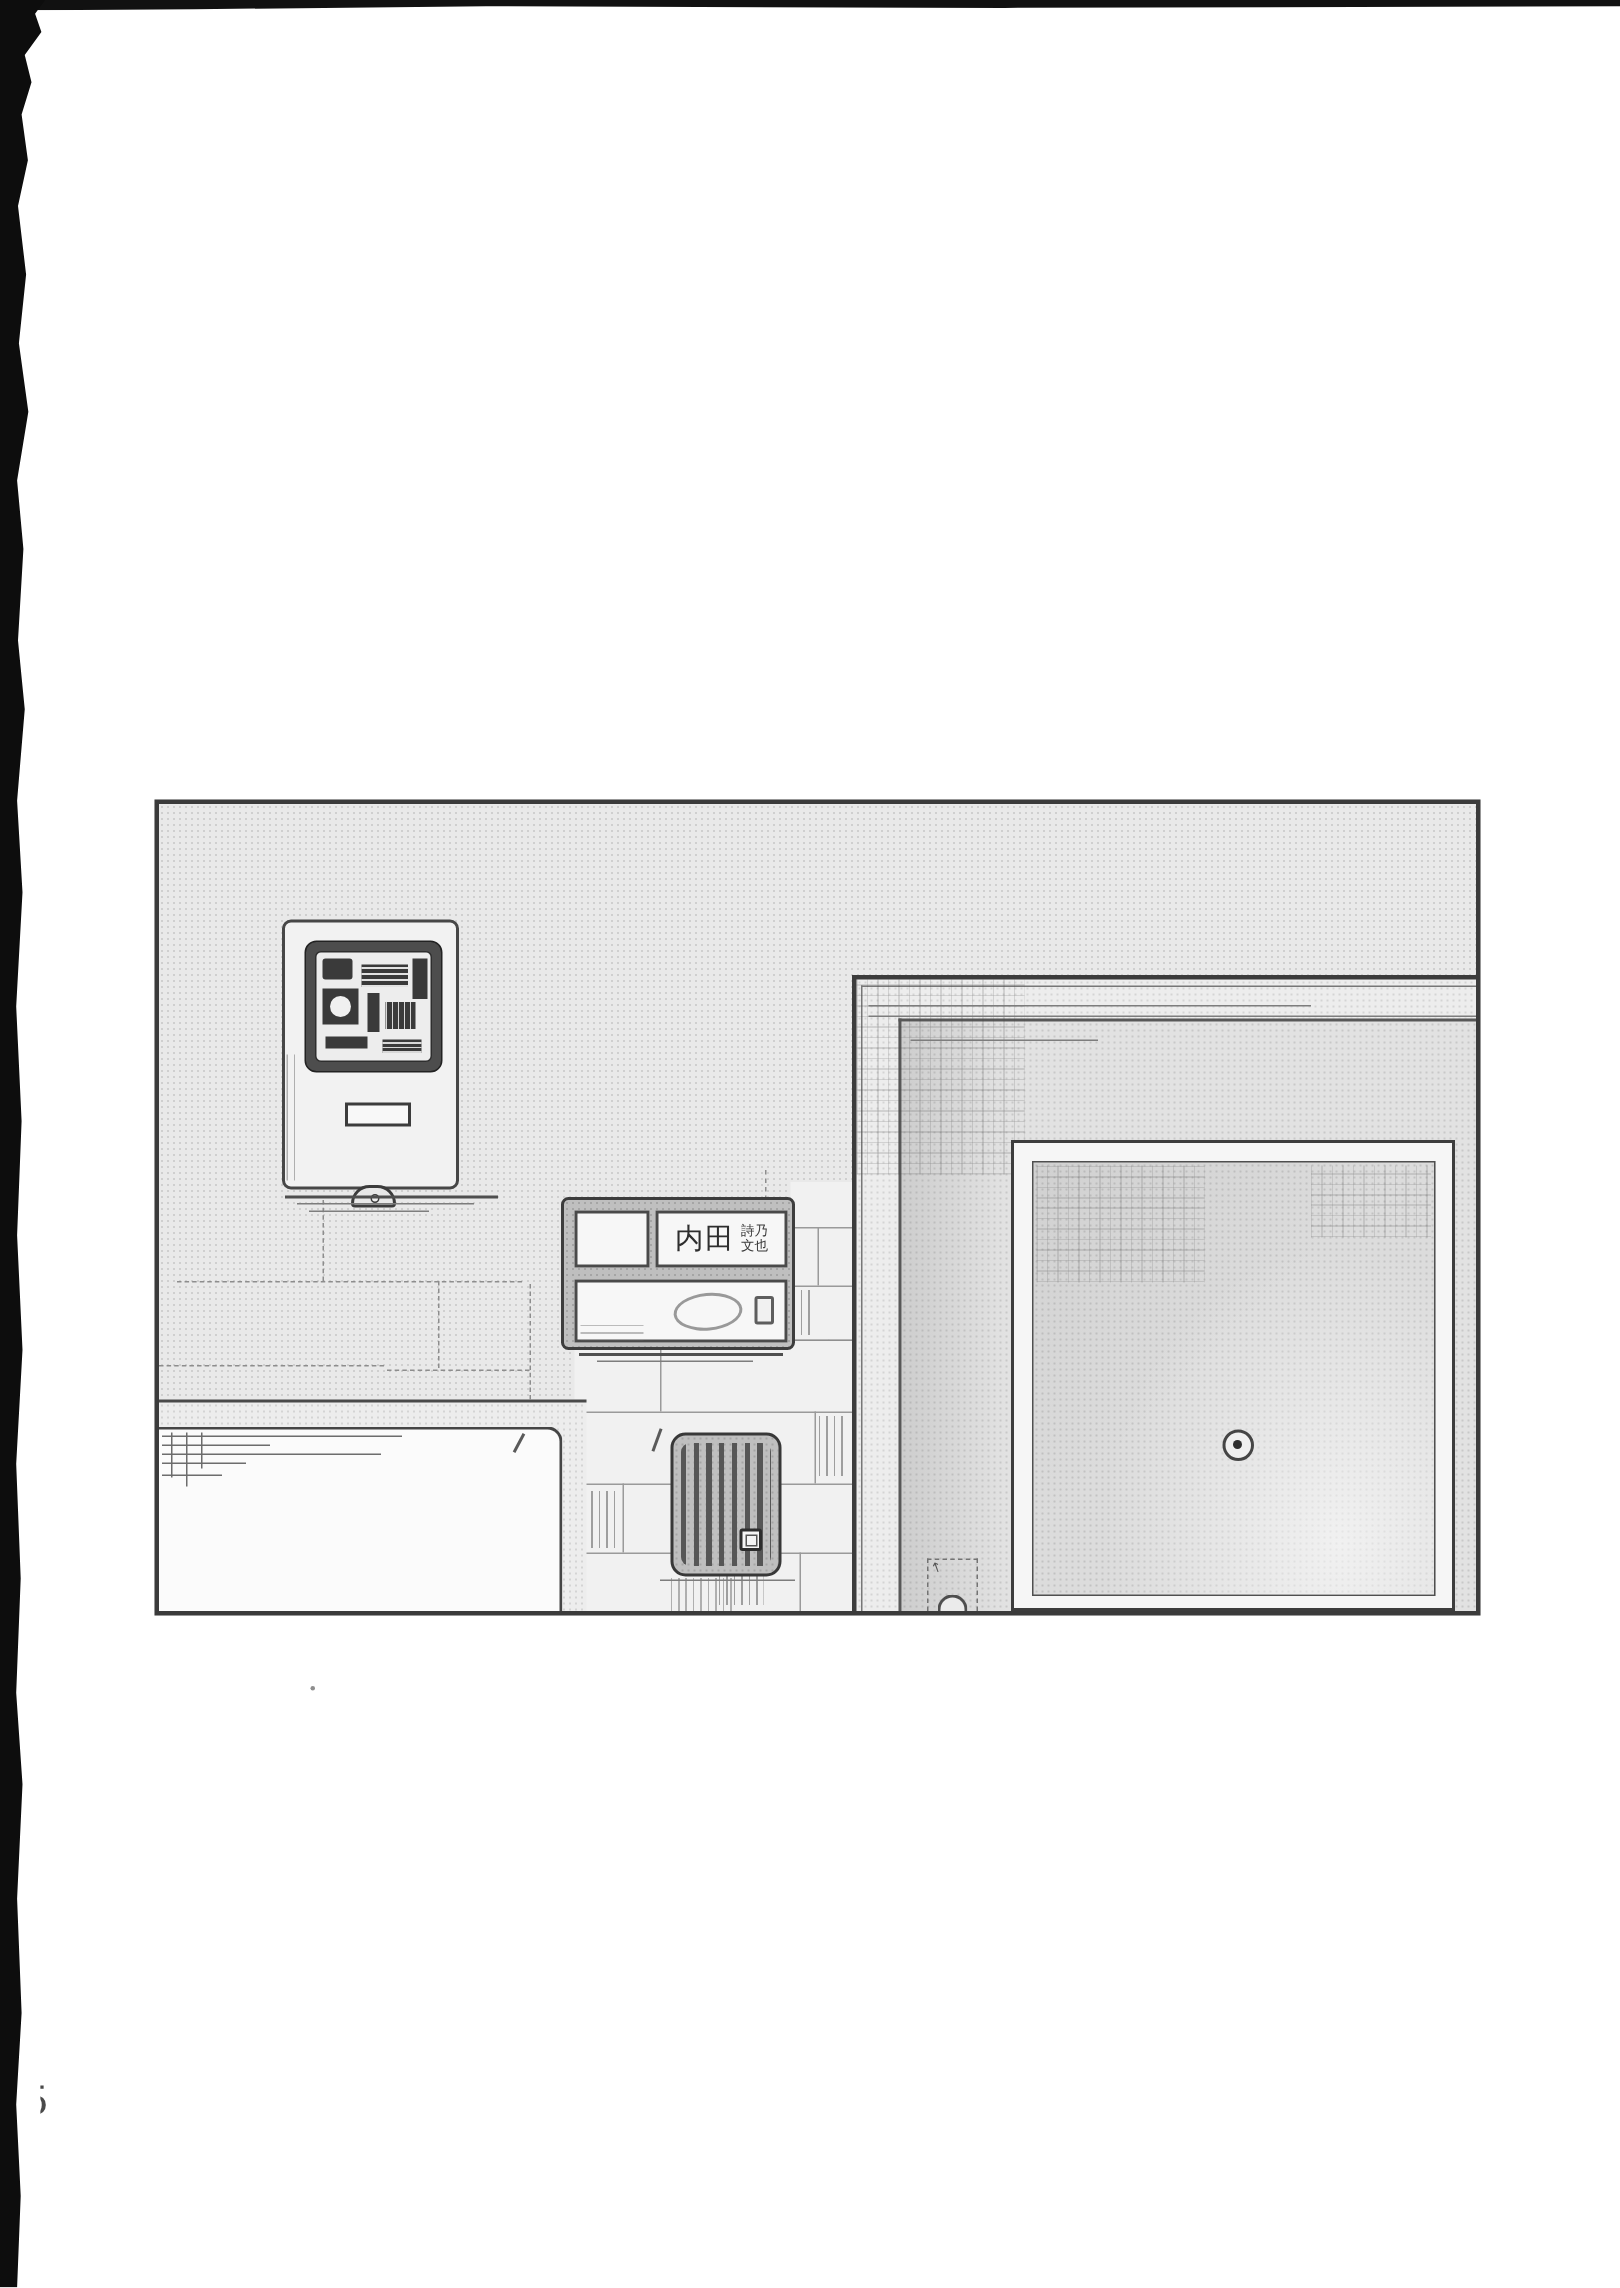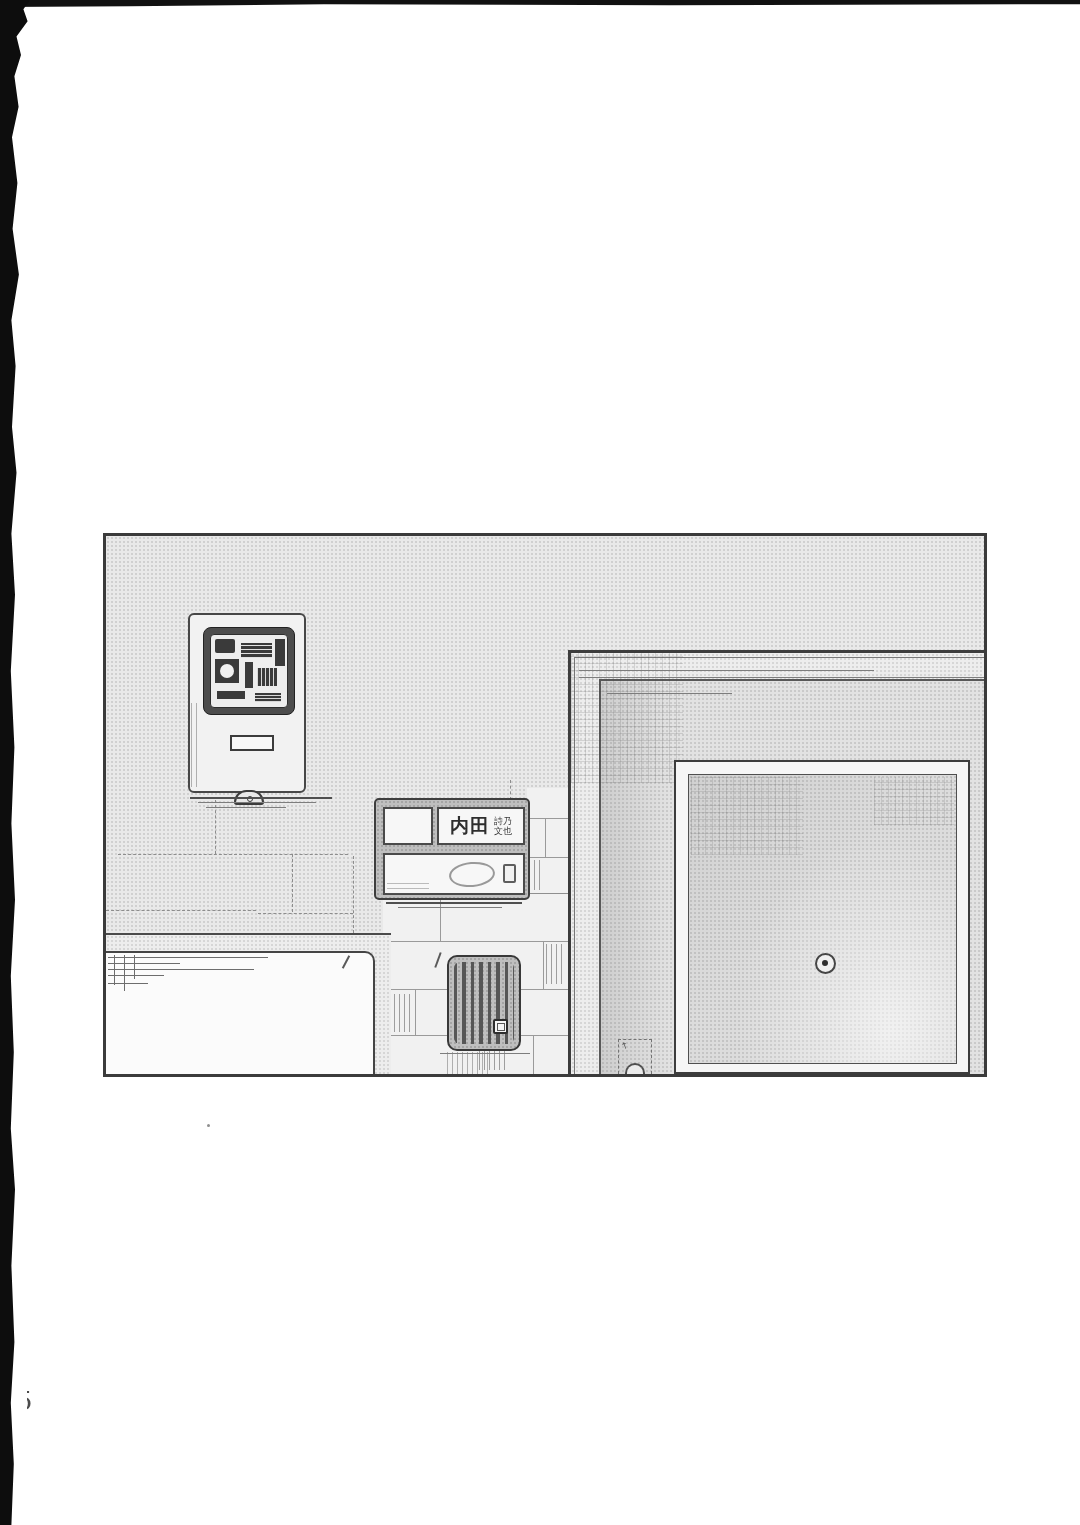--- a/index.html
+++ b/index.html
@@ -70,21 +70,21 @@
            border:2px solid #3c3c3c; border-radius:14px 14px 3px 3px; }
   .meter-screw { left:11px; top:4px; width:6px; height:6px; border-radius:50%;
            background:#efefef; border:1.5px solid #3a3a3a; }
 
   
   .nameplate { left:268px; top:262px; width:156px; height:102px;
            border:2.5px solid #3d3d3d; border-radius:5px; }
   .np-plate { position:absolute; background:#f7f7f7; border:2px solid #4a4a4a; }
   .np-name  { display:flex; align-items:center; justify-content:center; gap:4px;
               height:100%; color:#2e2e2e; }
-  .np-family { font-size:19px; font-weight:bold; letter-spacing:1px; }
+  .np-family { font-size:19px; font-weight:normal; letter-spacing:1px; }
   .np-small  { display:flex; flex-direction:column; font-size:9px; line-height:10px; color:#3a3a3a; }
   .np-oval { left:64px; top:7px; width:46px; height:25px; border:2px solid #999;
              border-radius:50%; transform:rotate(-5deg); }
   .np-chip { left:118px; top:9px; width:13px; height:19px; background:#f1f1f1;
              border:2px solid #5e5e5e; border-radius:2px; }
 
   
   .vent { left:341px; top:419px; width:74px; height:96px;
           border:2.5px solid #383838; border-radius:10px; }
   .vent-slats { left:5px; top:5px; width:60px; height:82px; border-radius:6px;

